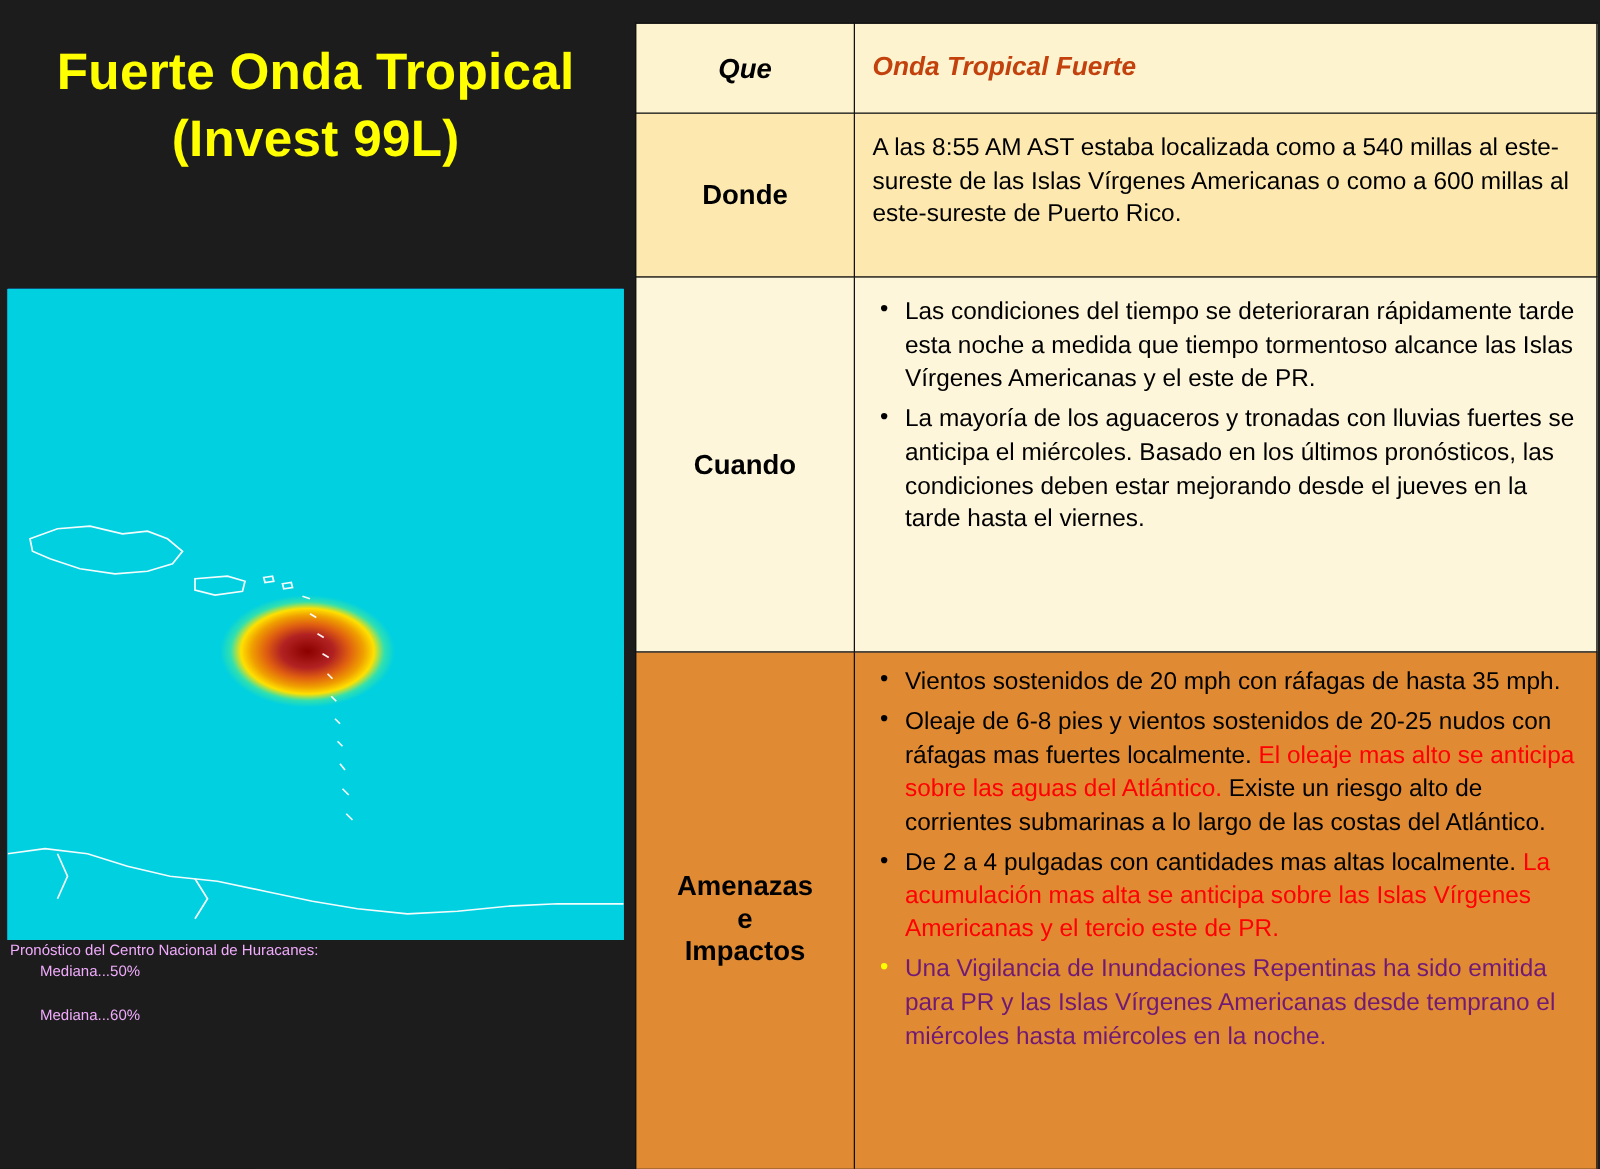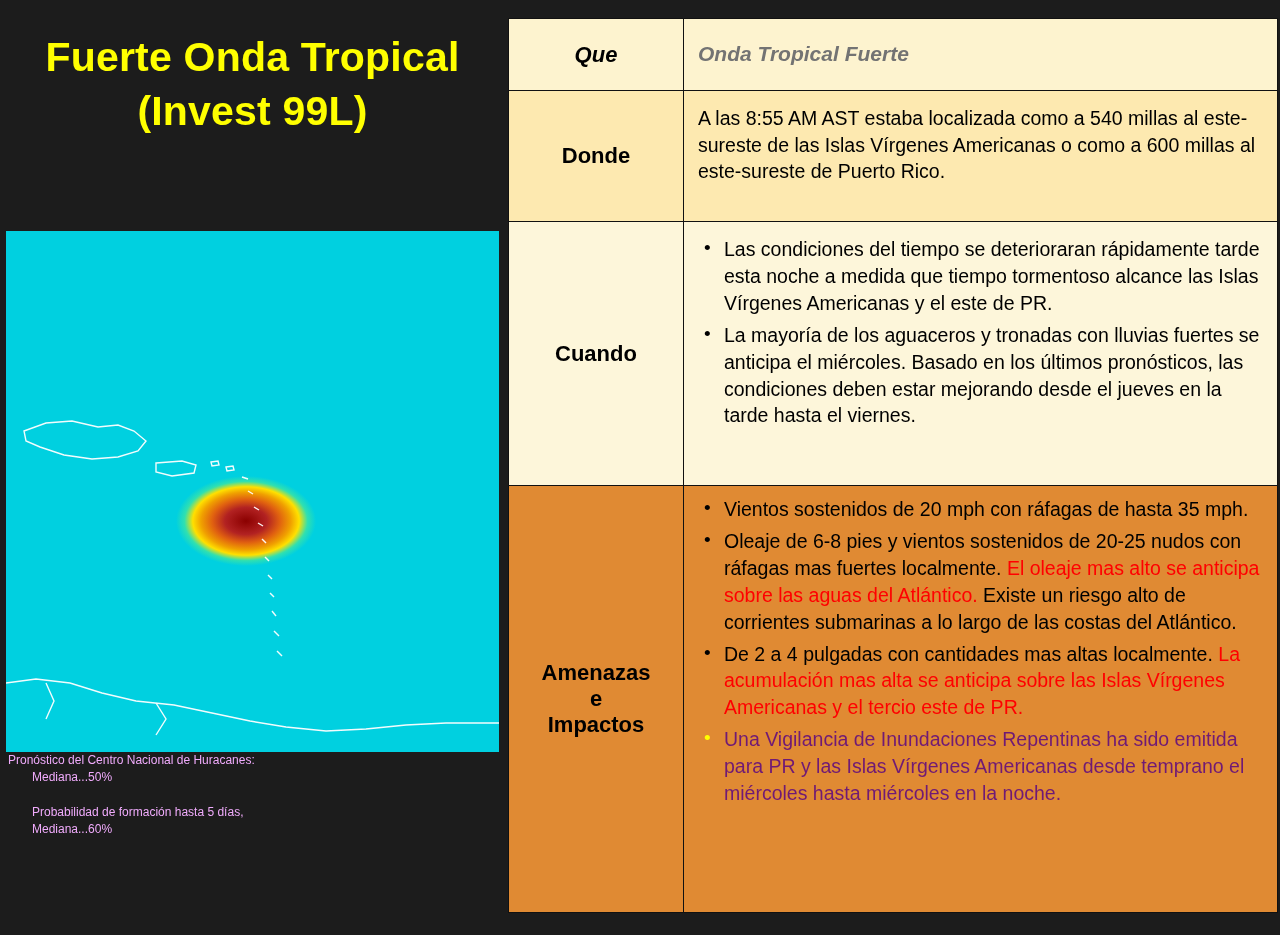--- a/index.html
+++ b/index.html
@@ -115,24 +115,24 @@
     color: #000000;
     padding: 6px 4px;
   }
   td.content {
     padding: 10px 14px;
     font-size: 19.5px;
     color: #000000;
     line-height: 1.36;
   }
   .row-que td { background: #fdf3cf; height: 72px; font-style: italic; }
-  .row-que .content { color: #737373; font-weight: bold; font-size: 21px; }
+  .row-que .content { color: #c2410c; font-weight: bold; font-size: 21px; }
   .row-donde td { background: #fde9b0; height: 131px; }
   .row-donde td.content { vertical-align: top; padding-top: 14px; }
-  .row-cuando td { background: #fdf6da; height: 264px; }
+  .row-cuando td { background: #fdf6da; height: 300px; }
   .row-cuando td.content { vertical-align: top; padding-top: 14px; }
   .row-amenazas td { background: #e08a33; height: 427px; }
   .row-amenazas td.content { vertical-align: top; padding-top: 10px; }
   .row-amenazas td.label { background: #e08a33; }
 
   ul.bullets {
     margin: 0;
     padding: 0;
     list-style: none;
   }
@@ -194,21 +194,20 @@
           <path d="M40 452 L48 470 L40 488"></path>
           <path d="M150 472 L160 488 L150 504"></path>
         </g>
       </svg>
     </div>
 
     <div class="forecast">
       <div class="fc-head">Pronóstico del Centro Nacional de Huracanes:</div>
       <div class="fc-indent">Mediana...50%</div>
       <div class="fc-gap"></div>
-      <div class="fc-indent">Probabilidad de formación hasta 5 días,</div>
       <div class="fc-indent">Mediana...60%</div>
     </div>
   </div>
 
   <div class="right">
     <table class="info">
       <tbody>
         <tr class="row-que">
           <td class="label">Que</td>
           <td class="content">Onda Tropical Fuerte</td>

